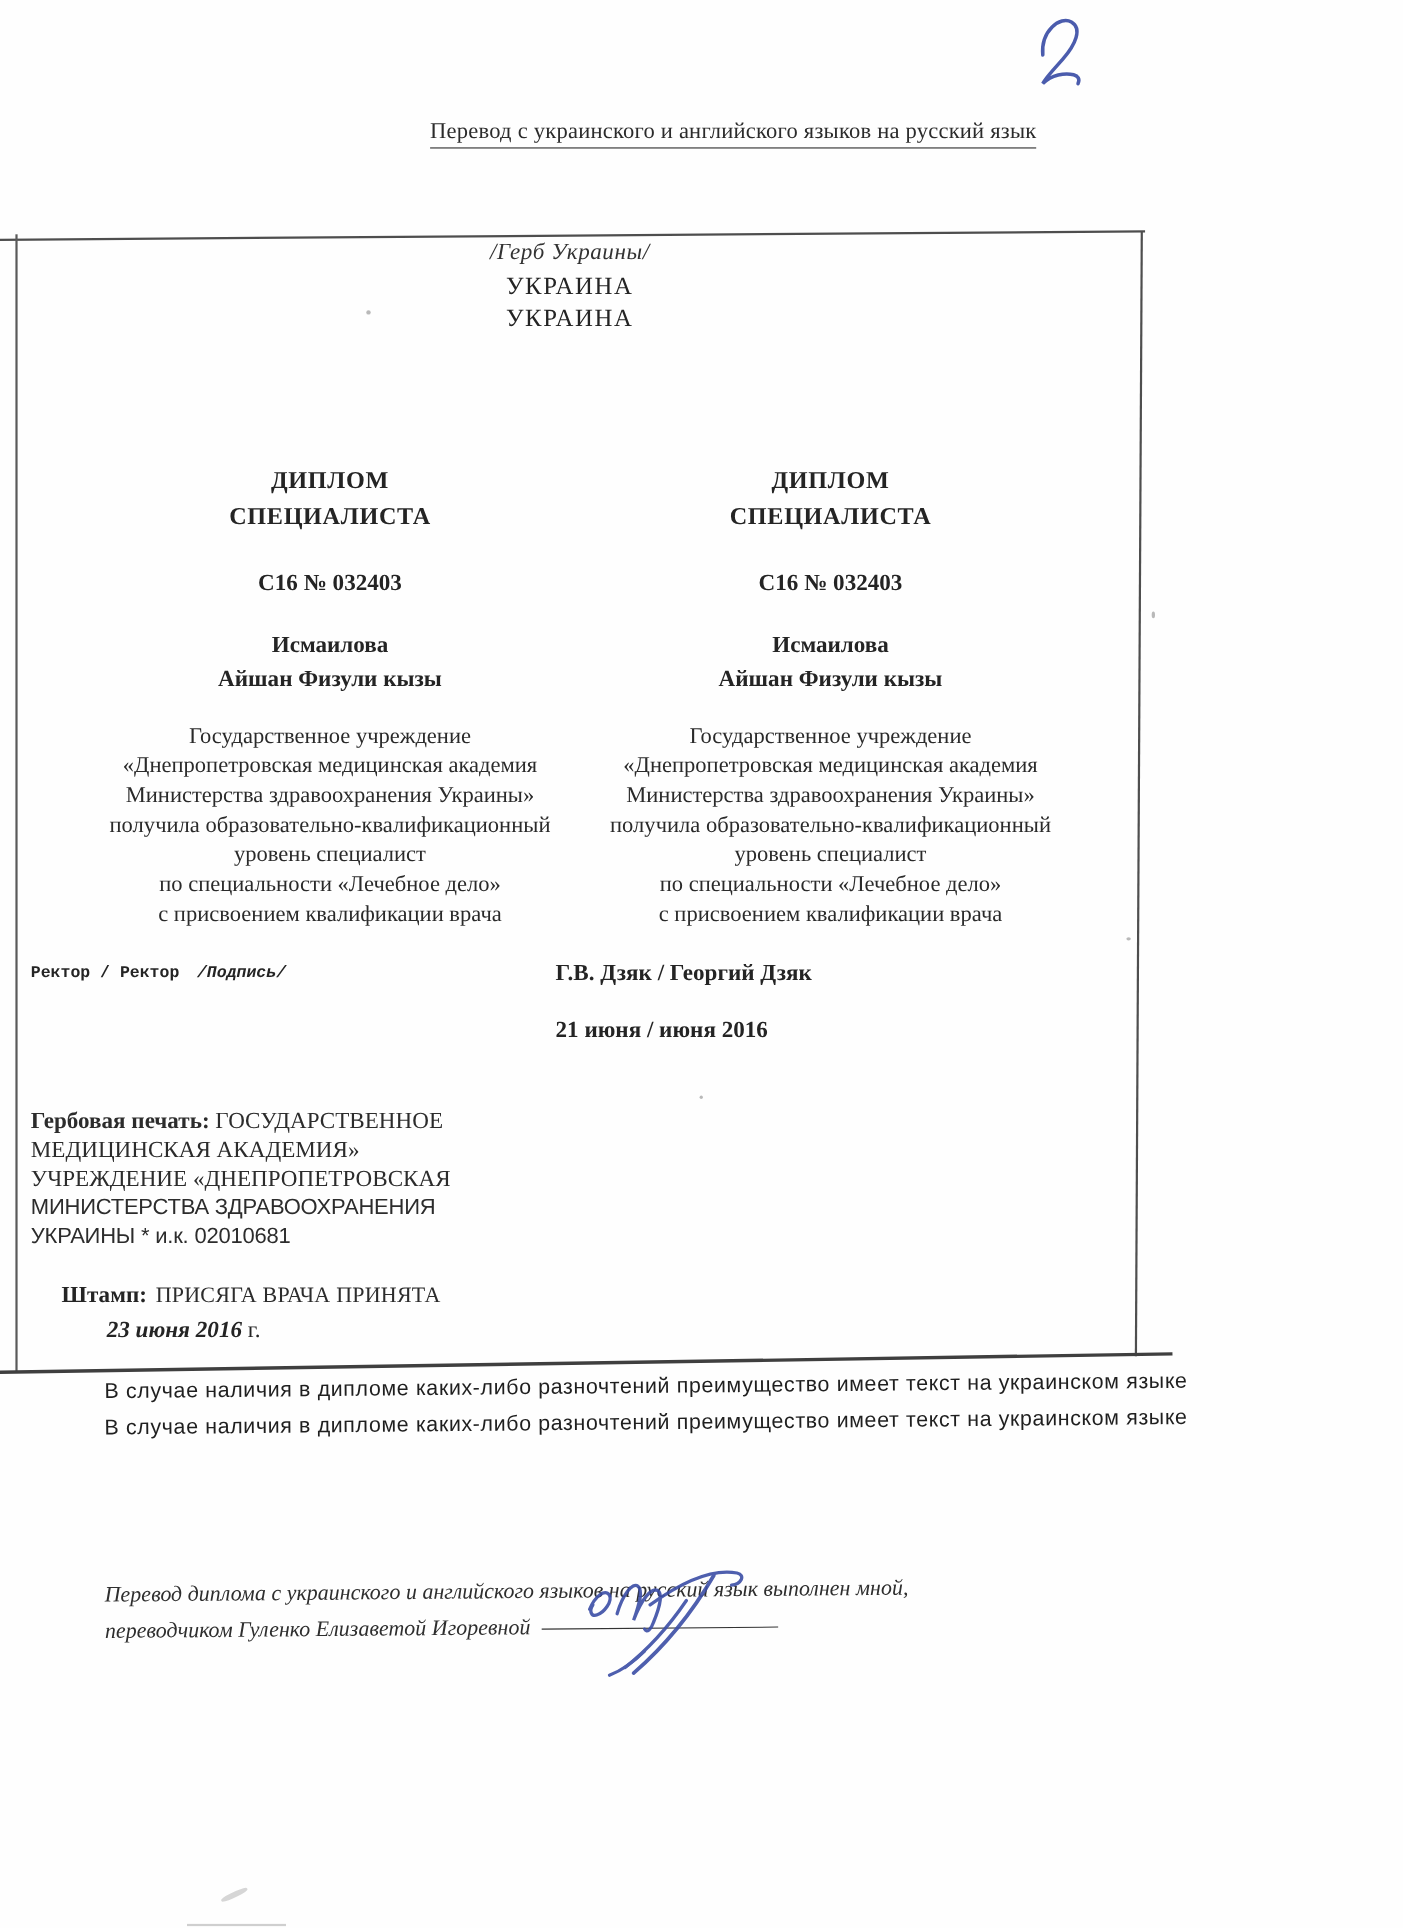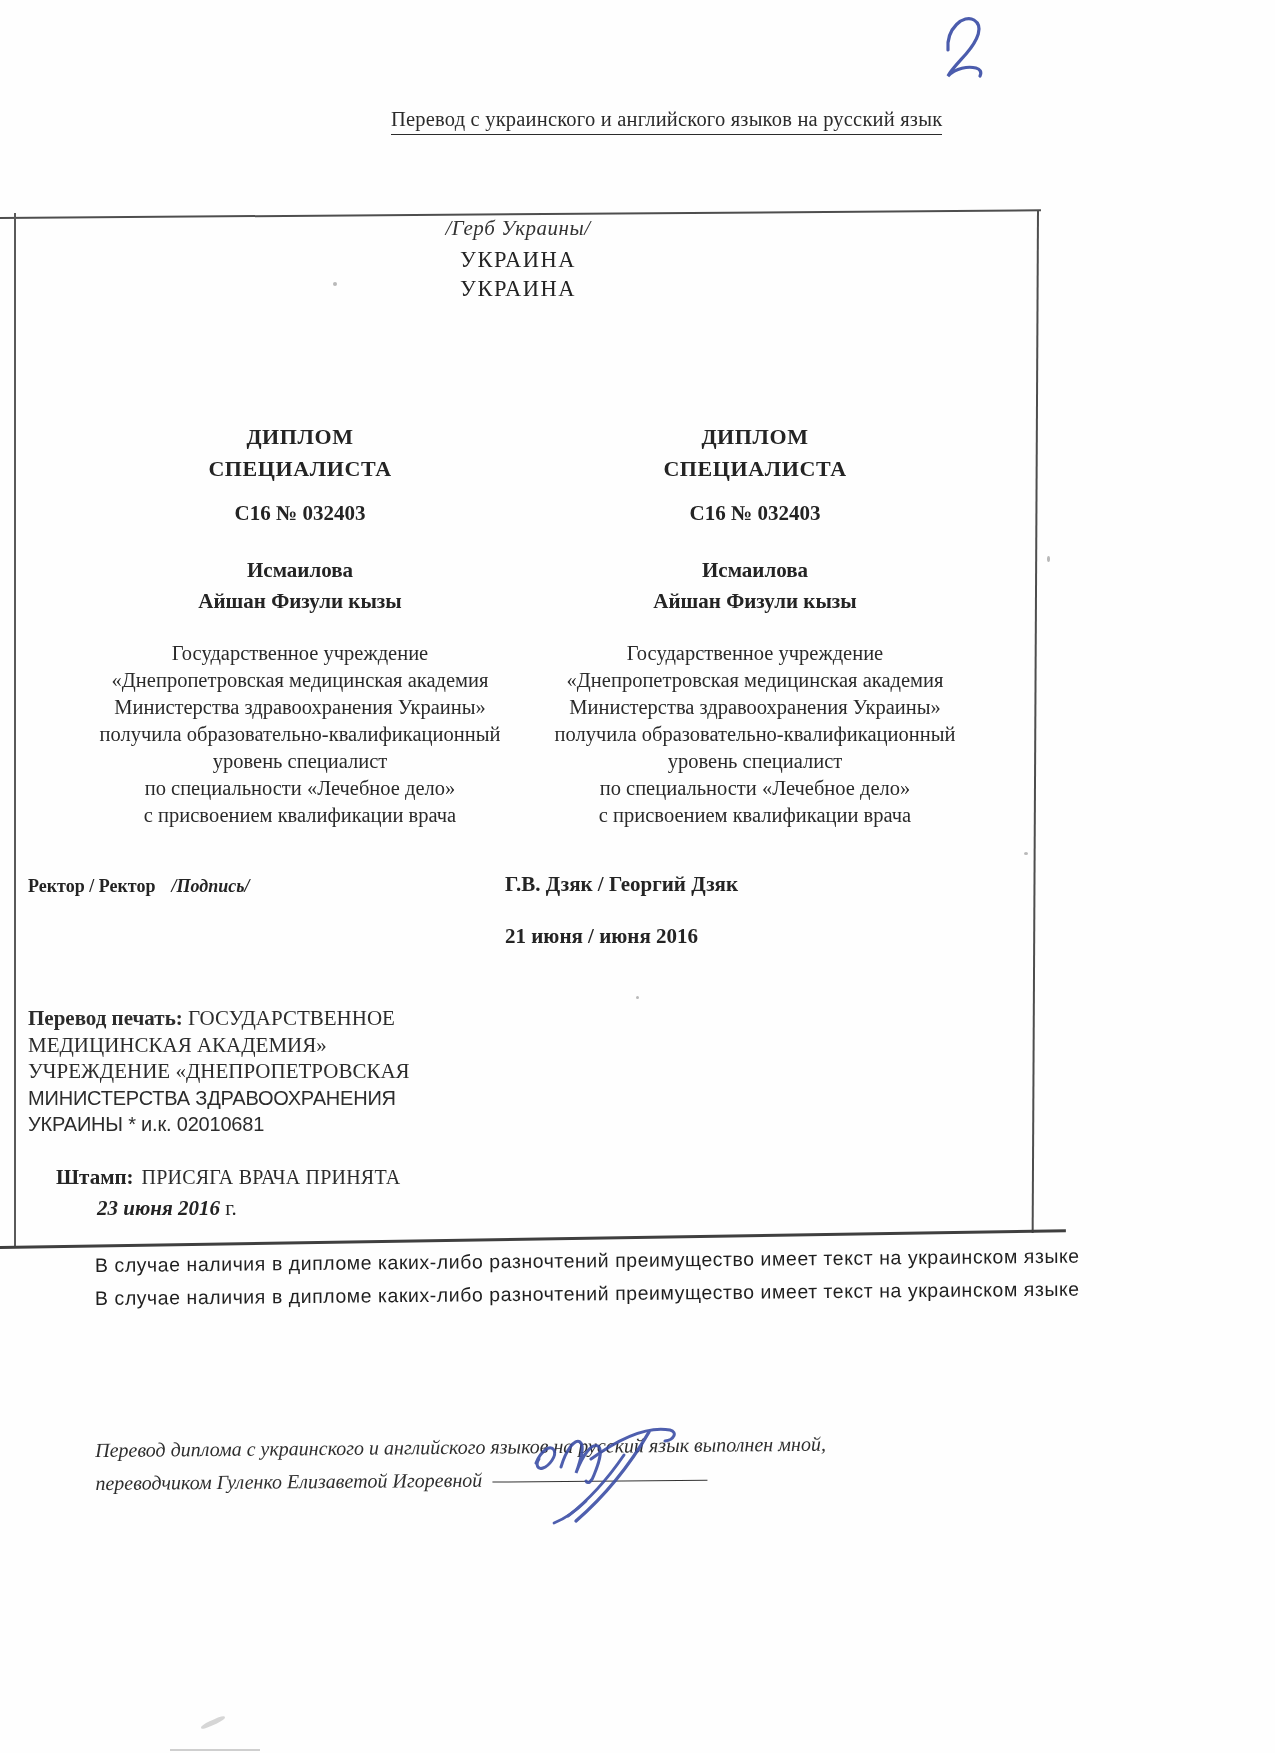--- a/index.html
+++ b/index.html
@@ -29,25 +29,25 @@
   
   .frame-header { position:absolute; left:15px; top:216px; width:1006px; text-align:center; }
   .crest-note { font-style:italic; font-size:21px; color:#333; letter-spacing:0.5px; }
   .country { font-size:22.5px; letter-spacing:1.5px; line-height:29px; margin-top:4px; }
 
   
   .col { position:absolute; top:421px; width:500px; text-align:center; }
   .col-left  { left:50px; }
   .col-right { left:505px; }
   .col-heading { font-weight:bold; font-size:22px; line-height:32px; letter-spacing:0.6px; }
-  .col-serial  { margin-top:16px; font-weight:bold; font-size:21px; }
+  .col-serial  { margin-top:32px; font-weight:bold; font-size:21px; }
   .col-name    { margin-top:29px; font-weight:bold; font-size:21px; line-height:31px; }
   .col-body    { margin-top:23px; font-size:20.5px; line-height:27px; color:#2a2a2a; }
 
-  .rector-line { position:absolute; left:28px; top:876px; font-weight:bold; font-size:18px; white-space:nowrap; }
+  .rector-line { position:absolute; left:28px; top:876px; font-weight:bold; font-size:15px; white-space:nowrap;font-family:Liberation Mono, monospace; }
   .sign-note   { font-style:italic; margin-left:16px; }
   .signer-line { position:absolute; left:505px; top:872px; font-weight:bold; font-size:21px; white-space:nowrap; }
   .date-line   { position:absolute; left:505px; top:924px; font-weight:bold; font-size:21px; white-space:nowrap; }
 
   
   .seal-block { position:absolute; left:28px; top:1005px; font-size:21px; line-height:26.5px; color:#2c2c2c; }
   .seal-label { font-weight:bold; }
   .sans-cond  { font-family:"Liberation Sans", sans-serif; font-size:20px; letter-spacing:-0.2px; }
   .stamp-line { position:absolute; left:20px; top:1165px; font-size:21px; white-space:nowrap; }
   .stamp-label{ font-weight:bold; margin-right:8px;margin-left:36px; }
@@ -142,21 +142,21 @@
 
   <div class="rector-line">
     <span>Ректор / Ректор</span><span class="sign-note">/Подпись/</span>
   </div>
 
   <div class="signer-line">Г.В. Дзяк / Георгий Дзяк</div>
   <div class="date-line">21 июня / июня 2016</div>
 
   <div class="seal-block">
     <div>
-      <span class="seal-label">Перевод печать:</span>
+      <span class="seal-label">Гербовая печать:</span>
       <span>ГОСУДАРСТВЕННОЕ</span>
     </div>
     <div>МЕДИЦИНСКАЯ АКАДЕМИЯ»</div>
     <div>УЧРЕЖДЕНИЕ «ДНЕПРОПЕТРОВСКАЯ</div>
     <div class="sans-cond">МИНИСТЕРСТВА ЗДРАВООХРАНЕНИЯ</div>
     <div class="sans-cond">УКРАИНЫ * и.к. 02010681</div>
   </div>
 
   <div class="stamp-line">
     <span class="stamp-label">Штамп:</span><span class="stamp-text">ПРИСЯГА ВРАЧА ПРИНЯТА</span>

